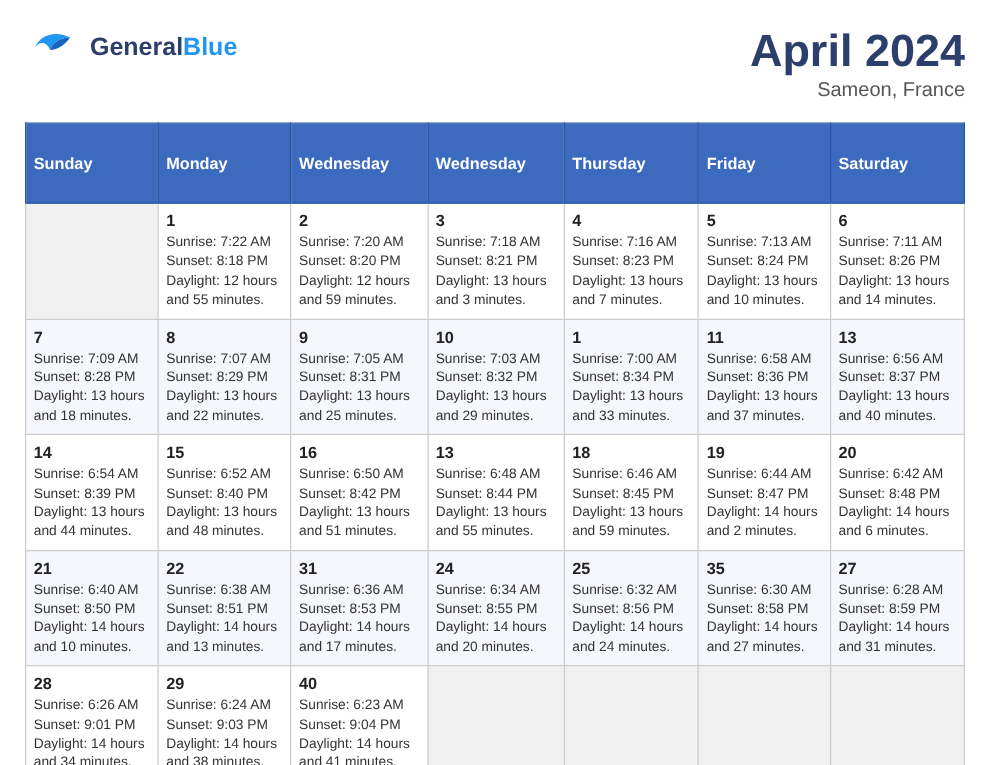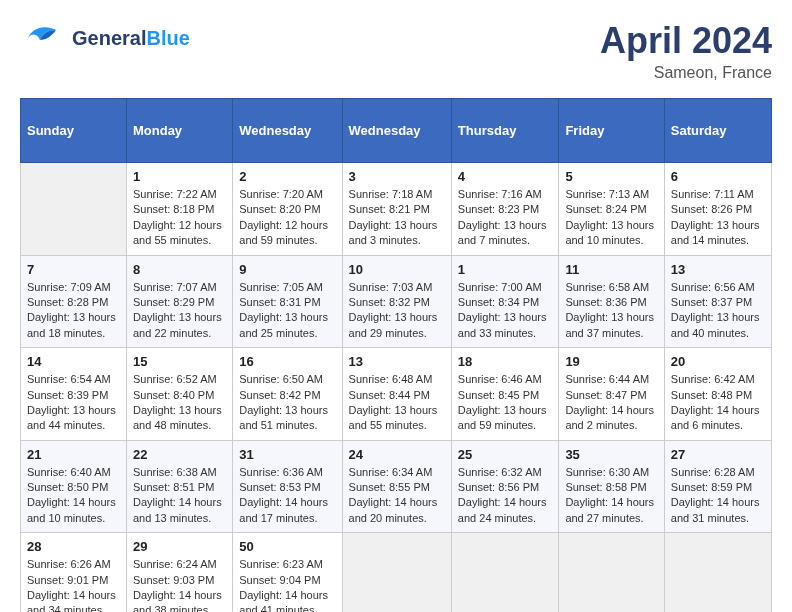--- a/index.html
+++ b/index.html
@@ -238,21 +238,21 @@
       <tr>
         <td>
           <div class="day-number">28</div>
           <div class="day-info">Sunrise: 6:26 AM<br>Sunset: 9:01 PM<br>Daylight: 14 hours and 34 minutes.</div>
         </td>
         <td>
           <div class="day-number">29</div>
           <div class="day-info">Sunrise: 6:24 AM<br>Sunset: 9:03 PM<br>Daylight: 14 hours and 38 minutes.</div>
         </td>
         <td>
-          <div class="day-number">50</div>
+          <div class="day-number">40</div>
           <div class="day-info">Sunrise: 6:23 AM<br>Sunset: 9:04 PM<br>Daylight: 14 hours and 41 minutes.</div>
         </td>
         <td class="empty"></td>
         <td class="empty"></td>
         <td class="empty"></td>
         <td class="empty"></td>
       </tr>
     </tbody>
 </table>
 

